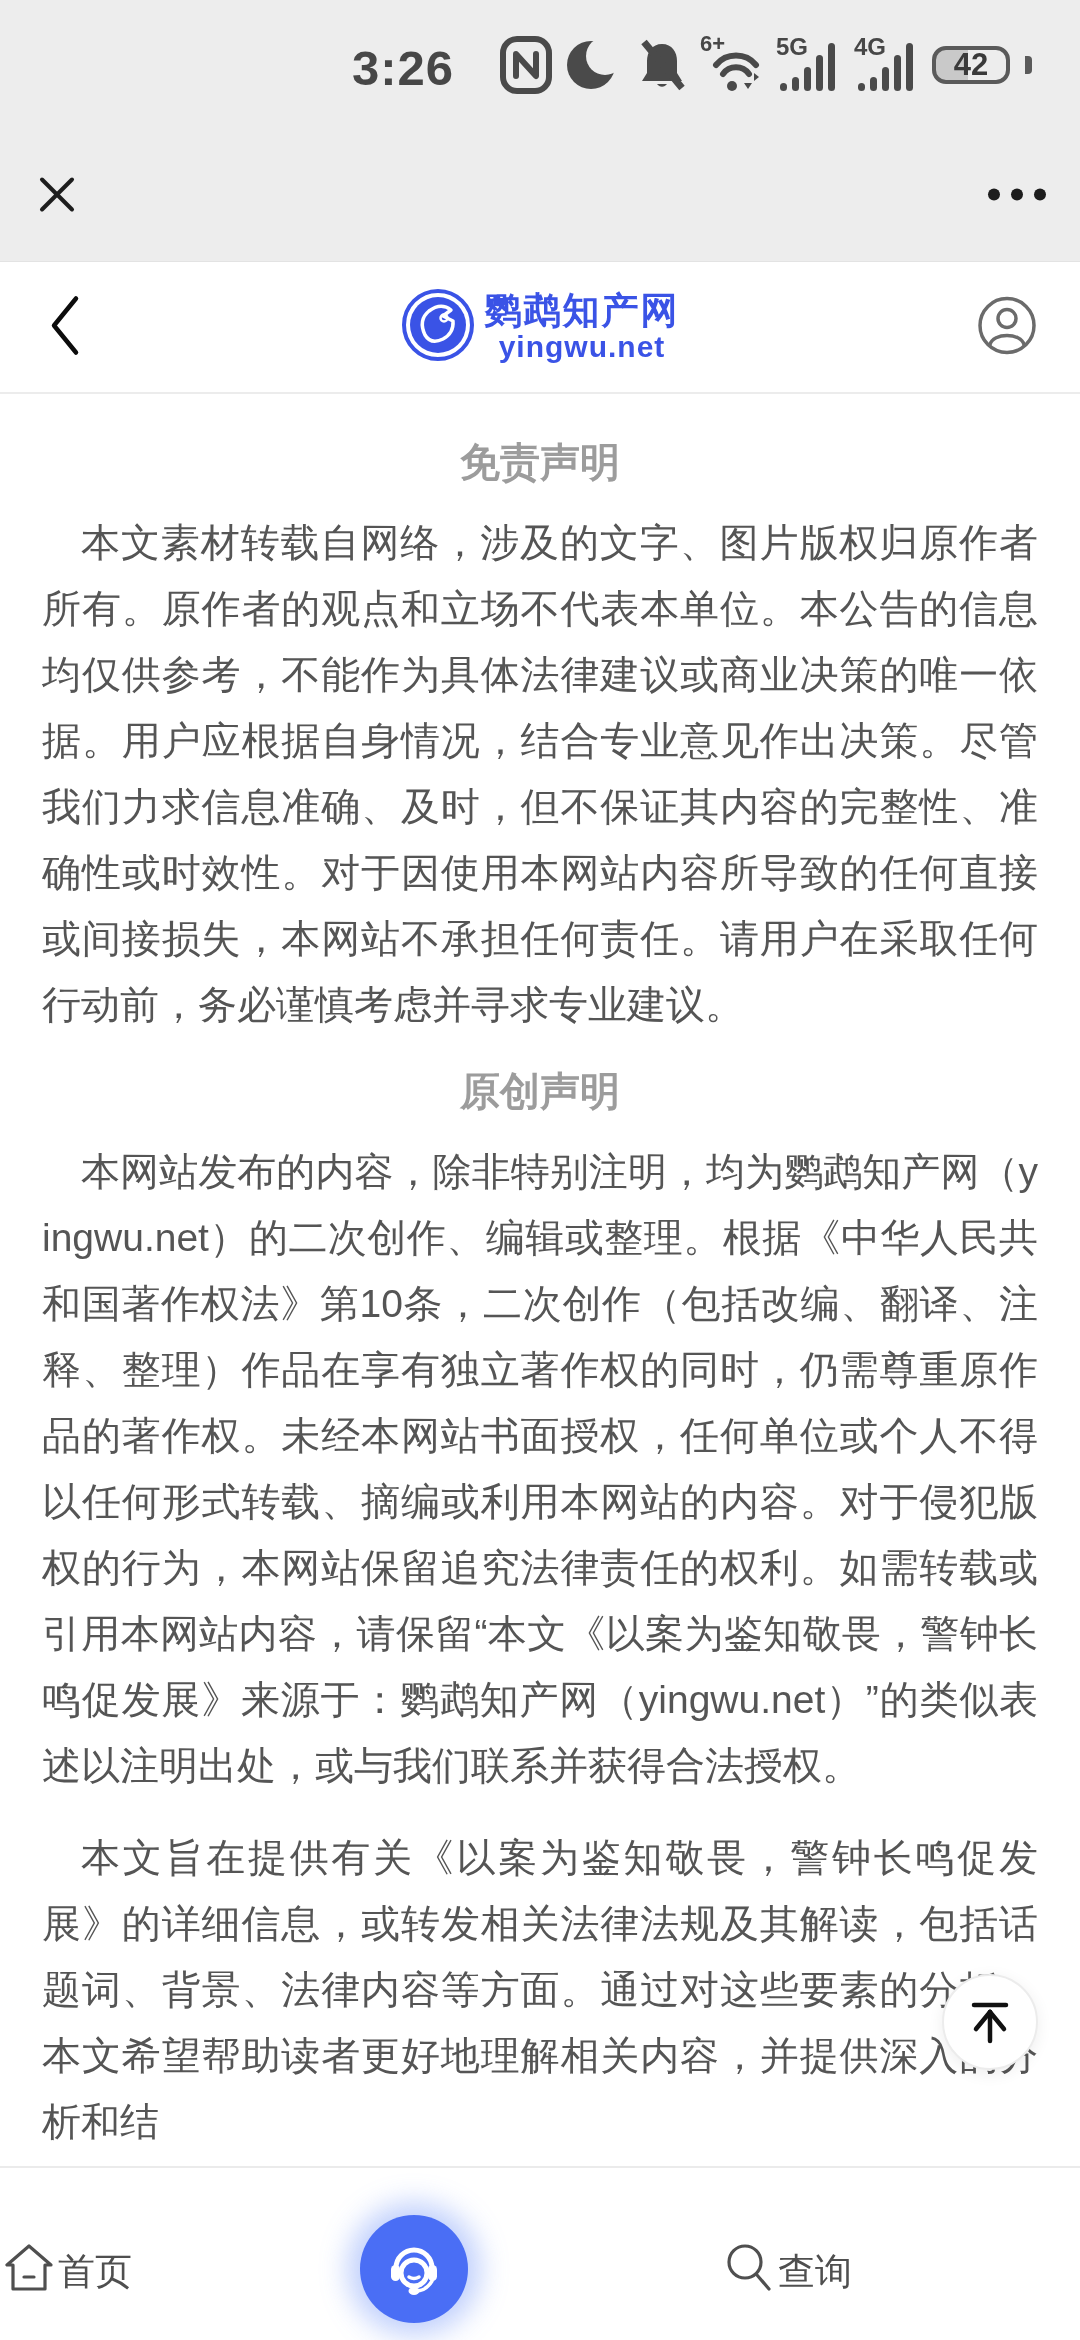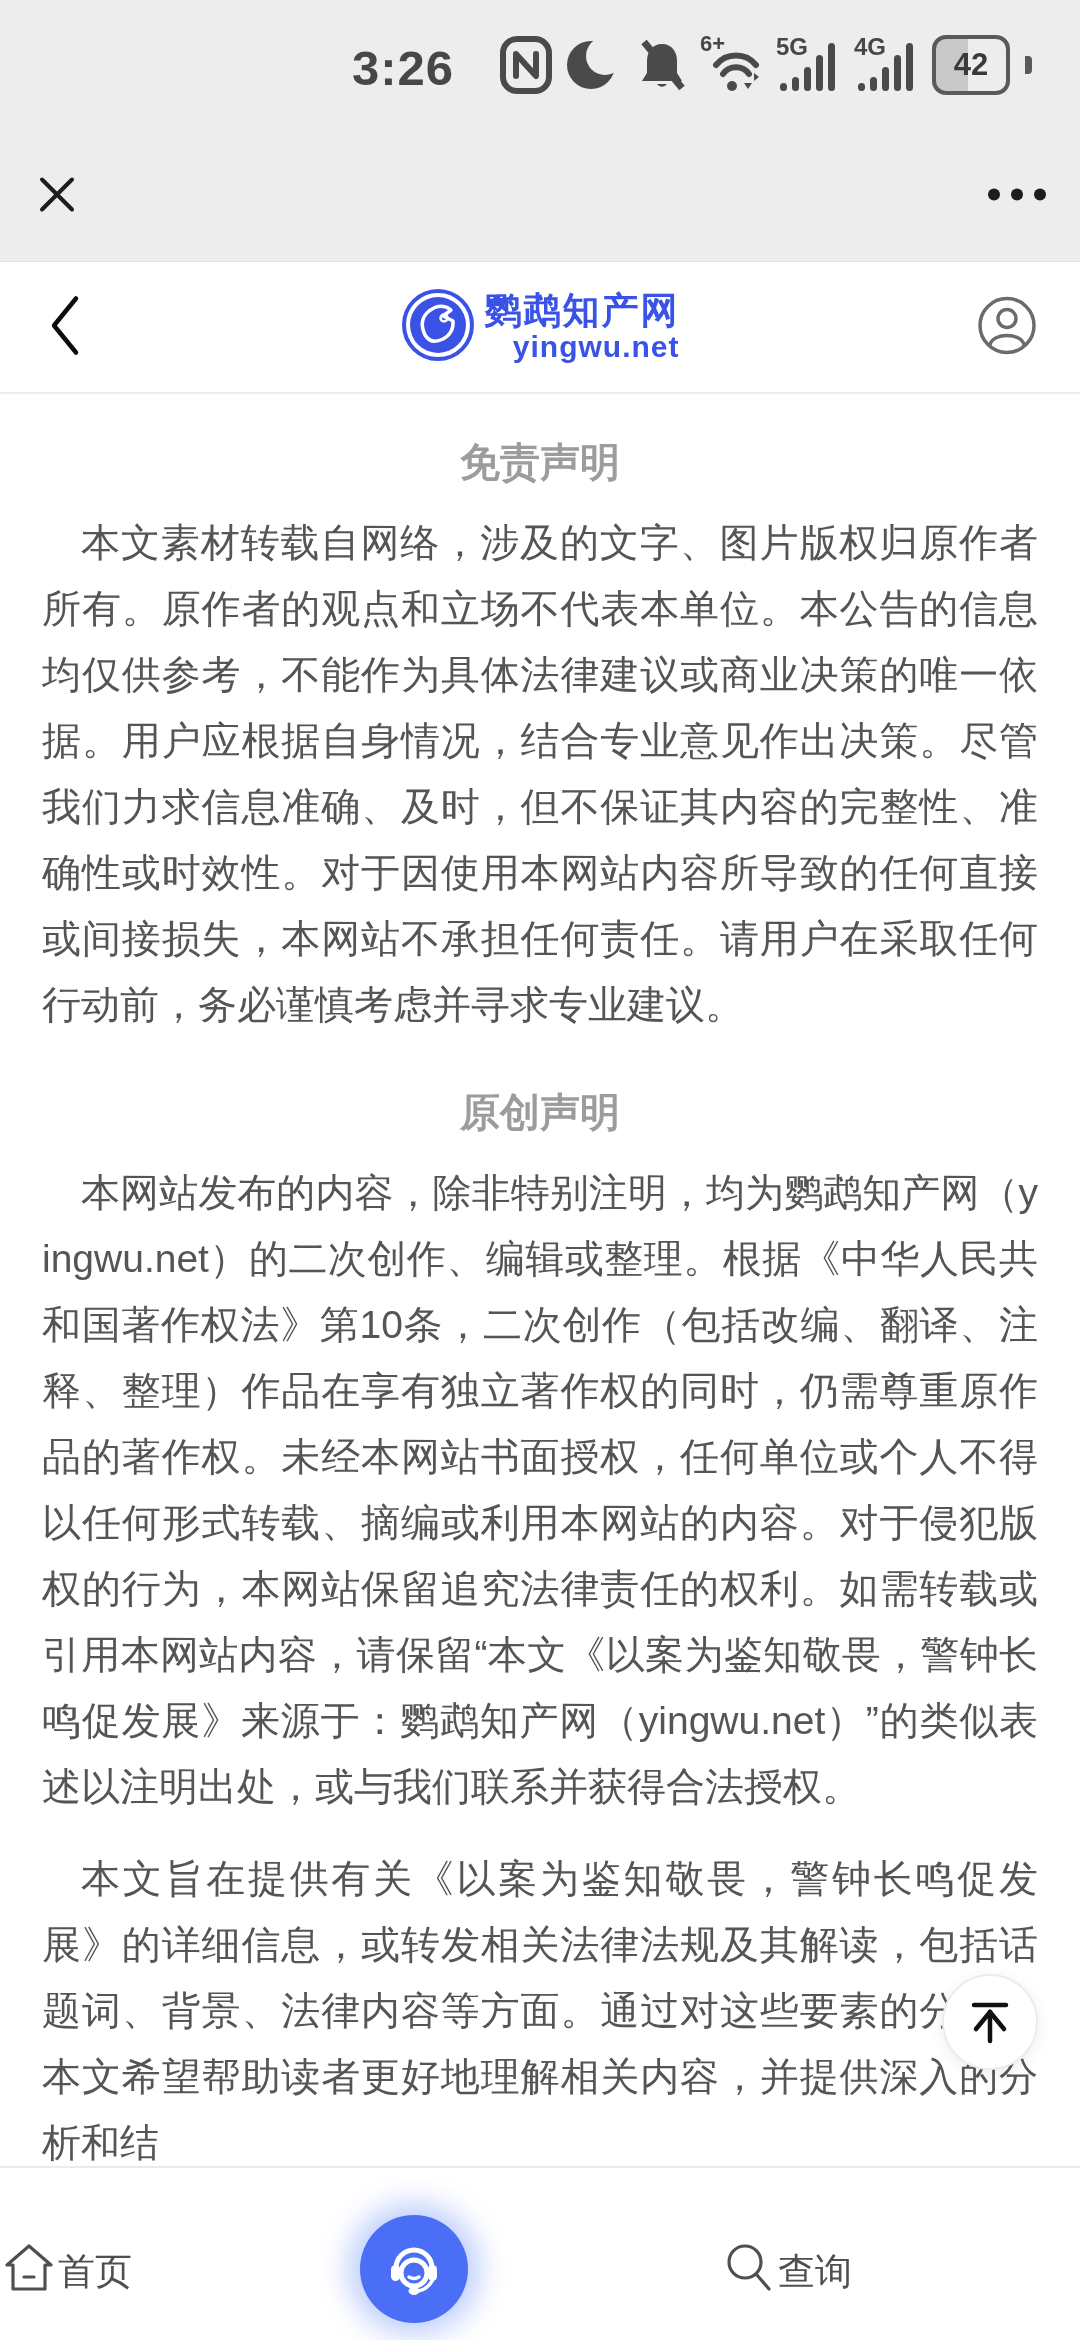--- a/index.html
+++ b/index.html
@@ -11,43 +11,43 @@
   }
   
   .statusbar{ position:relative; height:130px; background:#ededed; }
   .sb-time{ position:absolute; left:352px; top:40px; font-size:49px; font-weight:600; color:#474747; letter-spacing:1px;}
   .sb-icons{ position:absolute; right:48px; top:0; height:130px; display:flex; align-items:center; gap:12px; }
   .sb-icons svg{ display:block; }
   .wifi-wrap{ position:relative; width:62px; height:60px; }
   .wifi-badge{ position:absolute; left:-2px; top:-4px; font-size:22px; font-weight:700; color:#474747; }
   .sig-wrap{ position:relative; width:66px; height:60px; }
   .sig-label{ position:absolute; left:0; top:-2px; font-size:24px; font-weight:700; color:#474747; }
-  .battery{ position:relative; width:78px; height:60px; border:4px solid #5a5a5a; border-radius:14px;
+  .battery{ position:relative; width:78px; height:38px; border:4px solid #5a5a5a; border-radius:14px;
             display:flex; align-items:center; justify-content:center;
             background:linear-gradient(to right,#c9c9c9 46%, #ededed 46%); }
   .battery span{ font-size:31px; font-weight:700; color:#3a3a3a; }
   .battery-nub{ width:7px; height:18px; background:#5a5a5a; border-radius:0 4px 4px 0; margin-left:3px;}
   
   .titlebar{ position:relative; height:132px; background:#ededed; border-bottom:1px solid #e3e3e3;
              display:flex; align-items:center; justify-content:center; }
   .tb-close{ position:absolute; left:34px; top:50%; transform:translateY(-50%); background:none; border:none; cursor:pointer; }
   .tb-title{ font-size:45px; font-weight:700; color:#161616; max-width:820px; white-space:nowrap; overflow:hidden; }
   .tb-menu{ position:absolute; right:30px; top:50%; transform:translateY(-50%); background:none; border:none; cursor:pointer;}
   
   .webheader{ position:relative; height:132px; background:#ffffff; border-bottom:2px solid #ececec;
               display:flex; align-items:center; justify-content:center; }
   .wh-back{ position:absolute; left:46px; top:50%; transform:translateY(-50%); background:none; border:none; cursor:pointer;}
   .logo{ display:flex; align-items:center; gap:10px; cursor:pointer; }
-  .logo-text{ display:flex; flex-direction:column; align-items:flex-end; }
+  .logo-text{ display:flex; flex-direction:column; align-items:center; }
   .logo-name{ font-size:37px; font-weight:800; color:#3a53e6; letter-spacing:2px; line-height:40px;}
   .logo-domain{ font-size:30px; font-weight:800; color:#3a53e6; line-height:32px; letter-spacing:1px;}
   .wh-account{ position:absolute; right:42px; top:50%; transform:translateY(-50%); background:none; border:none; cursor:pointer;}
   
   .content{ padding:0 42px 200px 42px; background:#fff; }
-  .sec-heading{ font-size:40px; font-weight:700; color:#9c9c9c; text-align:center; margin-top:52px; line-height:44px;}
+  .sec-heading{ font-size:40px; font-weight:700; color:#9c9c9c; text-align:center; margin-top:31px; line-height:44px;}
   .sec-heading.first{ margin-top:46px; }
   .sec-body{ margin-top:26px; font-size:39px; line-height:66px; color:#555555;
              text-align:justify; text-indent:1em; word-break:break-all; }
   
   .backtop{ position:absolute; left:942px; top:1974px; width:96px; height:96px; border-radius:50%;
             background:#ffffff; border:2px solid #ececec; box-shadow:0 4px 16px rgba(0,0,0,.07);
             display:flex; align-items:center; justify-content:center; z-index:5; cursor:pointer;}
   
   .bottomnav{ position:absolute; left:0; right:0; bottom:0; height:174px; background:#ffffff;
               border-top:2px solid #ebebeb; display:flex; z-index:10; }

